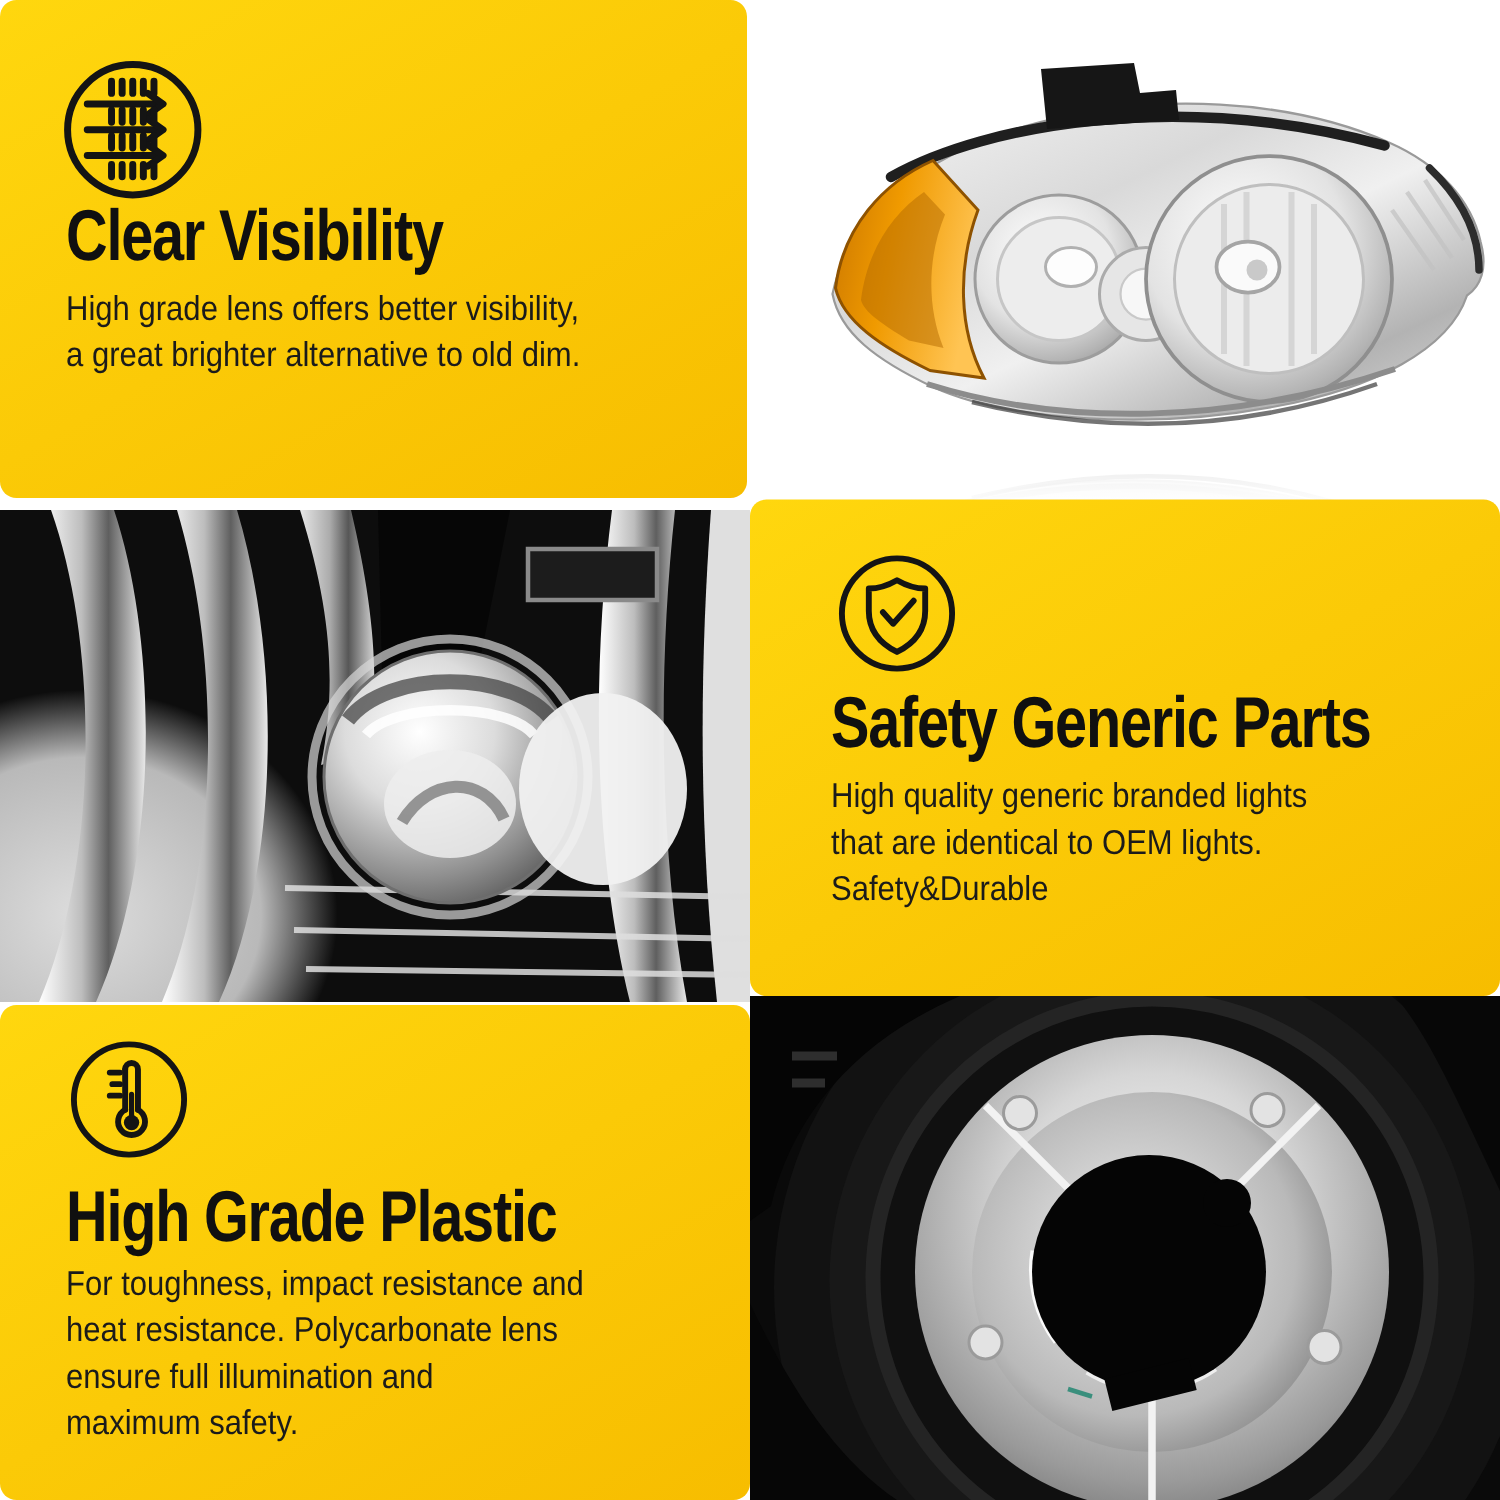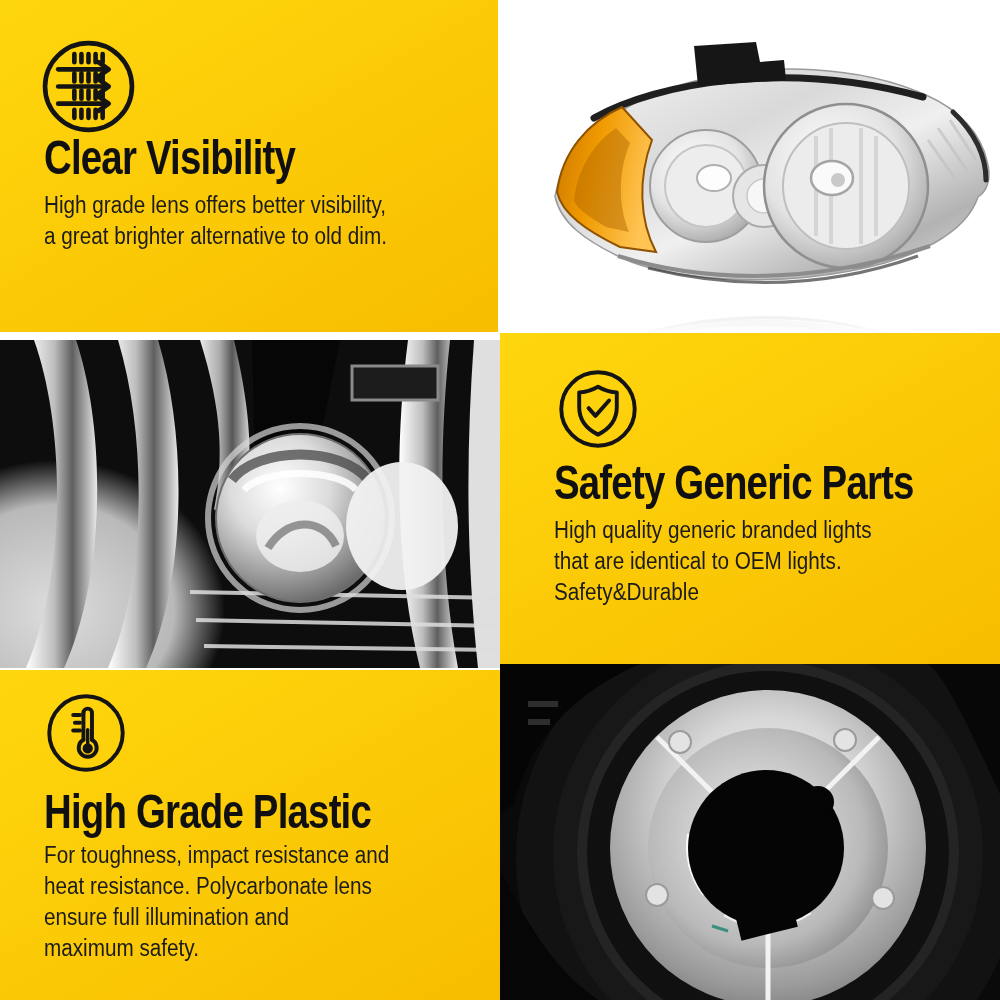--- a/index.html
+++ b/index.html
@@ -1,19 +1,19 @@
 <!DOCTYPE html>
 <html style="--y1: #ffd70e; --y2: #f7bd00; --ink: #101010;"><head>
 <meta charset="utf-8">
 <style>
   html,body{margin:0;padding:0;background:#fff;}
   .canvas{position:relative;width:1000px;height:1000px;background:#fff;overflow:hidden;
           font-family:"Liberation Sans", sans-serif;}
   .sec{position:absolute;overflow:hidden;}
-  .yellow{background:linear-gradient(150deg,var(--y1,#ffd70e) 0%, var(--y2,#f7bd00) 100%);}
+  .yellow{background:linear-gradient(150deg,var(--y1,#ffd70e) 0%, var(--y2,#f7bd00) 100%);border-radius:11px;}
   .photo{background:#0a0a0a;}
   .photo svg{display:block;width:100%;height:100%;}
   .icon-wrap{position:absolute;}
   .icon-wrap svg{display:block;width:100%;height:100%;}
   .headline{position:absolute;margin:0;font-weight:700;font-size:48px;line-height:1;
             color:var(--ink,#101010);letter-spacing:-1px;white-space:nowrap;}
   .headline .cond{display:inline-block;transform:scaleX(.8);transform-origin:0 60%;}
   .body{position:absolute;margin:0;font-size:23px;line-height:31px;color:#1b1b1b;
         white-space:pre-line;transform:scaleX(.9);transform-origin:0 0;width:540px;}
   

